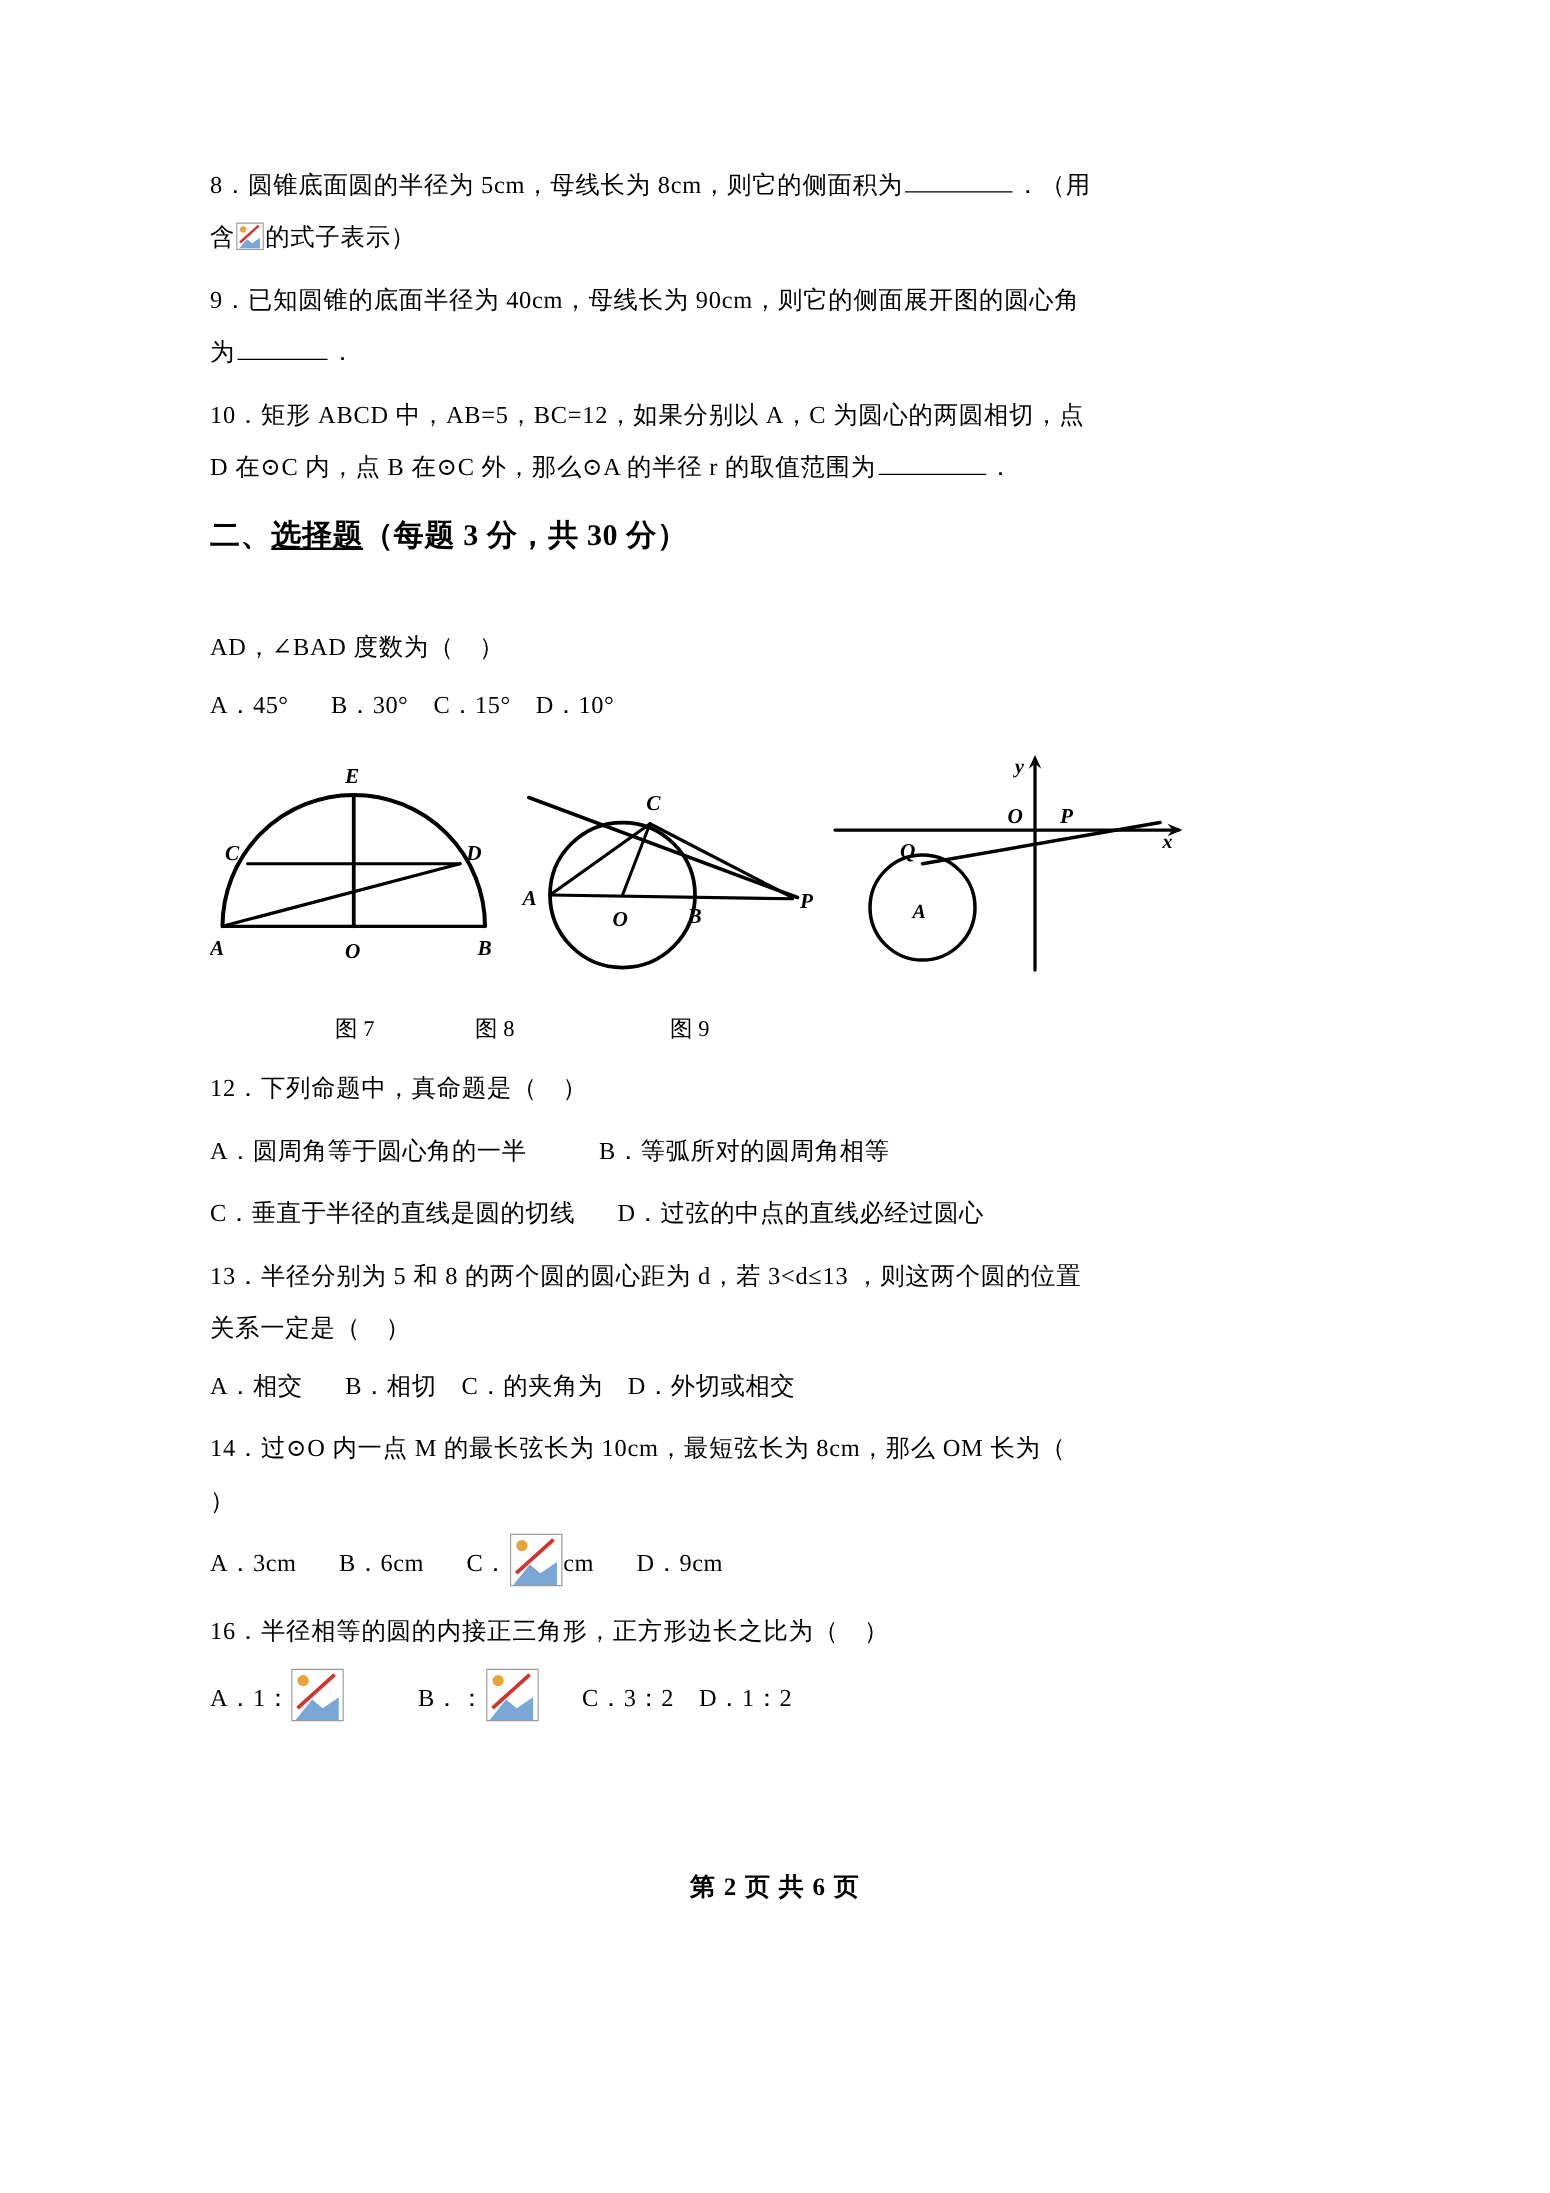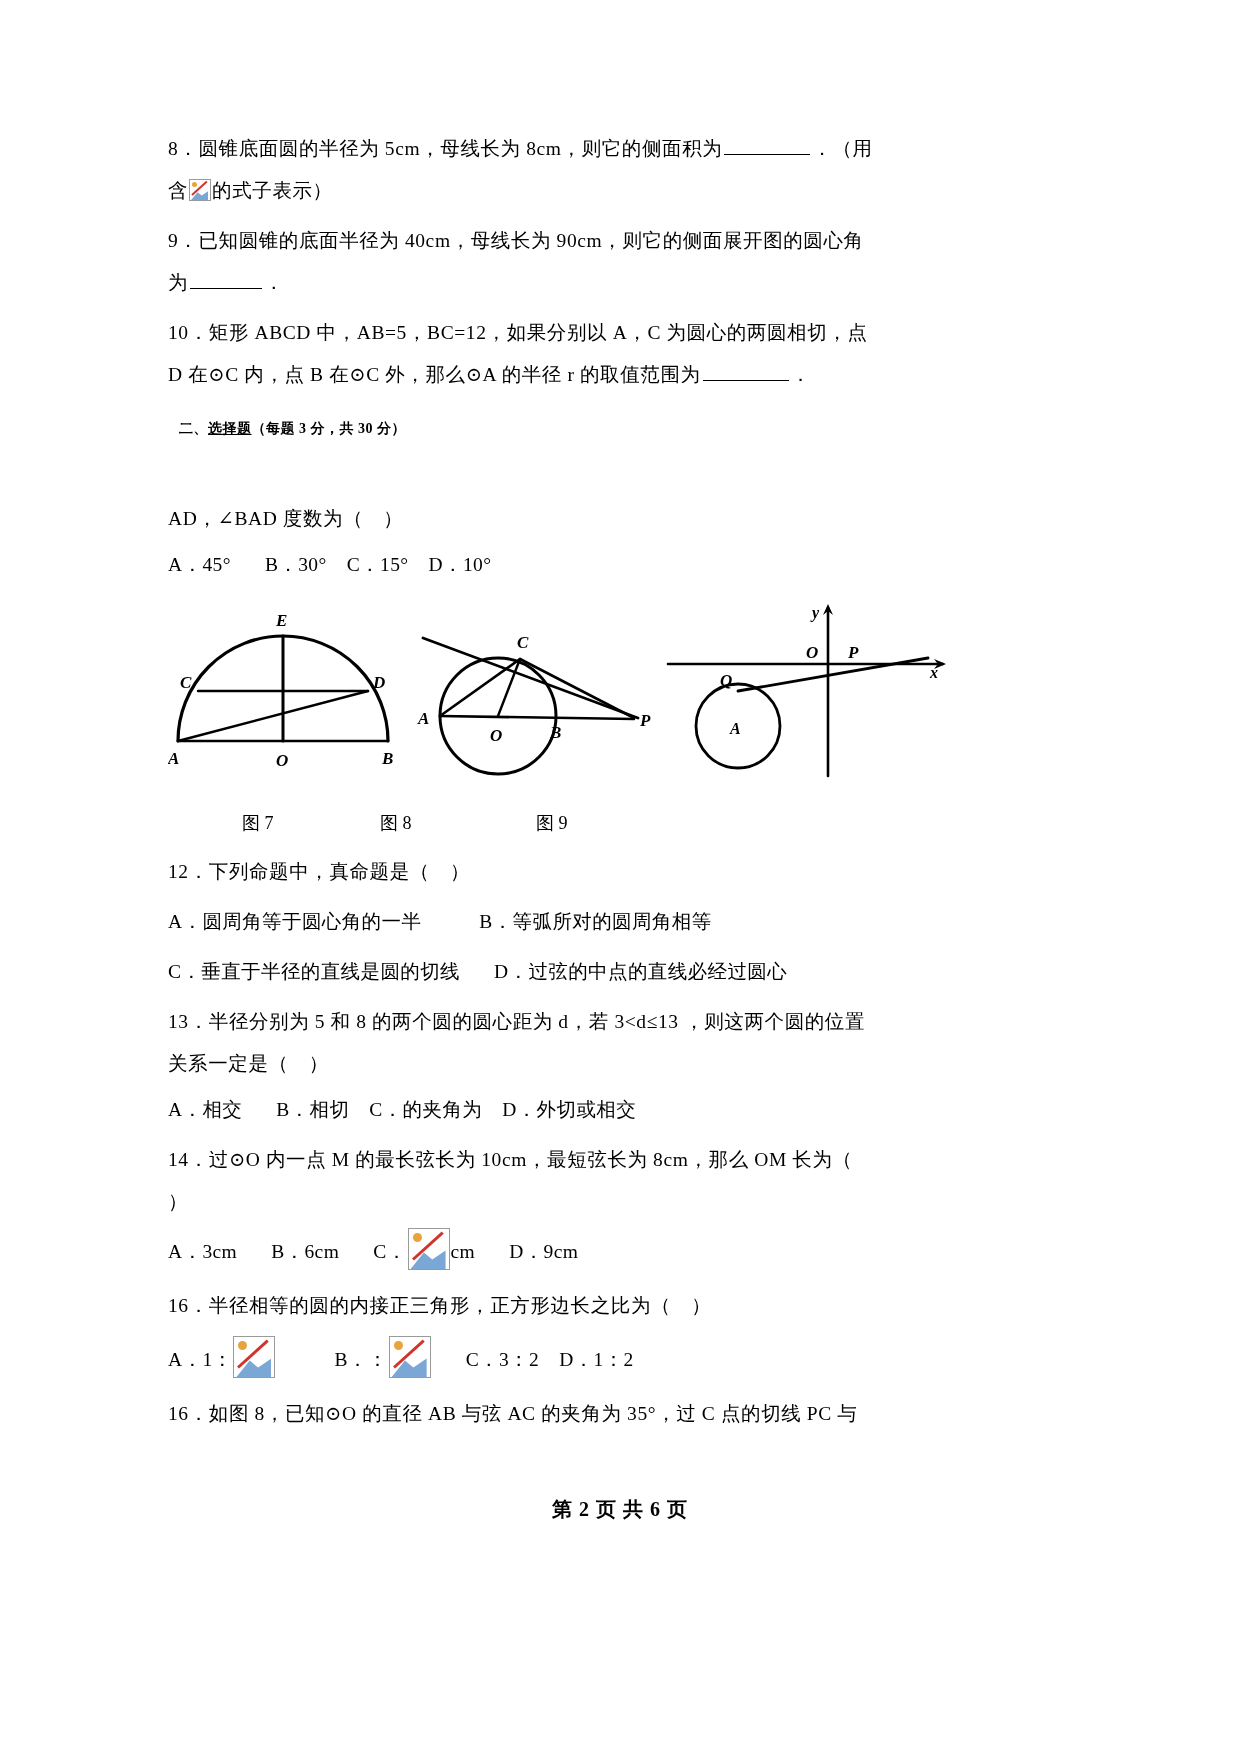--- a/index.html
+++ b/index.html
@@ -40,24 +40,24 @@
     display: inline-block;
     border-bottom: 1.4px solid #000;
     vertical-align: baseline;
     height: 17px;
     margin: 0 2px;
   }
   .blank.w1 { width: 86px; }
   .blank.w2 { width: 72px; }
   .blank.w3 { width: 86px; }
   .sec-head {
-    font-size: 14px;
+    font-size: 24px;
     font-weight: bold;
     line-height: 42px;
-    margin: 12px 0 6px 11px;
+    margin: 12px 0 6px 0;
     letter-spacing: 0.5px;
   }
   .sec-head .ul { text-decoration: underline; }
   .opts {
     font-size: 19.5px;
     line-height: 42px;
     margin: 0 0 8px 0;
     letter-spacing: 0.4px;
   }
   .opt { display: inline-block; }
@@ -100,21 +100,21 @@
     margin: 10px 0 0 0;
   }
   .figcaptions {
     position: relative;
     width: 778px;
     height: 36px;
     font-size: 18px;
     margin: 0 0 4px 0;
   }
   .figcaptions span { position: absolute; top: 0; }
-  .cap7 { left: 74px; }
+  .cap7 { left: 100px; }
   .cap8 { left: 212px; }
   .cap9 { left: 368px; }
 
   .footer {
     position: absolute;
     left: 0;
     top: 1496px;
     width: 1240px;
     text-align: center;
     font-size: 20px;
@@ -233,21 +233,18 @@
       <span class="opt">A．3cm</span><span class="sp-m"></span><span class="opt">B．6cm</span><span class="sp-m"></span><span class="opt"><span>C．</span><span class="brokenimg big"><span class="sky"></span><span class="hill"></span><span class="sun"></span><span class="slash"></span></span><span>cm</span></span><span class="sp-m"></span><span class="opt">D．9cm</span>
     </p>
 
     <p class="q">
       <span>16．半径相等的圆的内接正三角形，正方形边长之比为（　）</span>
     </p>
     <p class="opts inline-icon-row">
       <span class="opt"><span>A．1：</span><span class="brokenimg big"><span class="sky"></span><span class="hill"></span><span class="sun"></span><span class="slash"></span></span></span><span class="sp-l"></span><span class="opt"><span>B．：</span><span class="brokenimg big"><span class="sky"></span><span class="hill"></span><span class="sun"></span><span class="slash"></span></span></span><span class="sp-m"></span><span class="opt">C．3：2</span><span class="sp-s"></span><span class="opt">D．1：2</span>
     </p>
 
-    <p class="q">
-      <span>16．如图 8，已知⊙O 的直径 AB 与弦 AC 的夹角为 35°，过 C 点的切线 PC 与</span>
-    </p>
 
   </div>
 
   <div class="footer">第 2 页 共 6 页</div>
 
 </div>
 
 </body></html>

